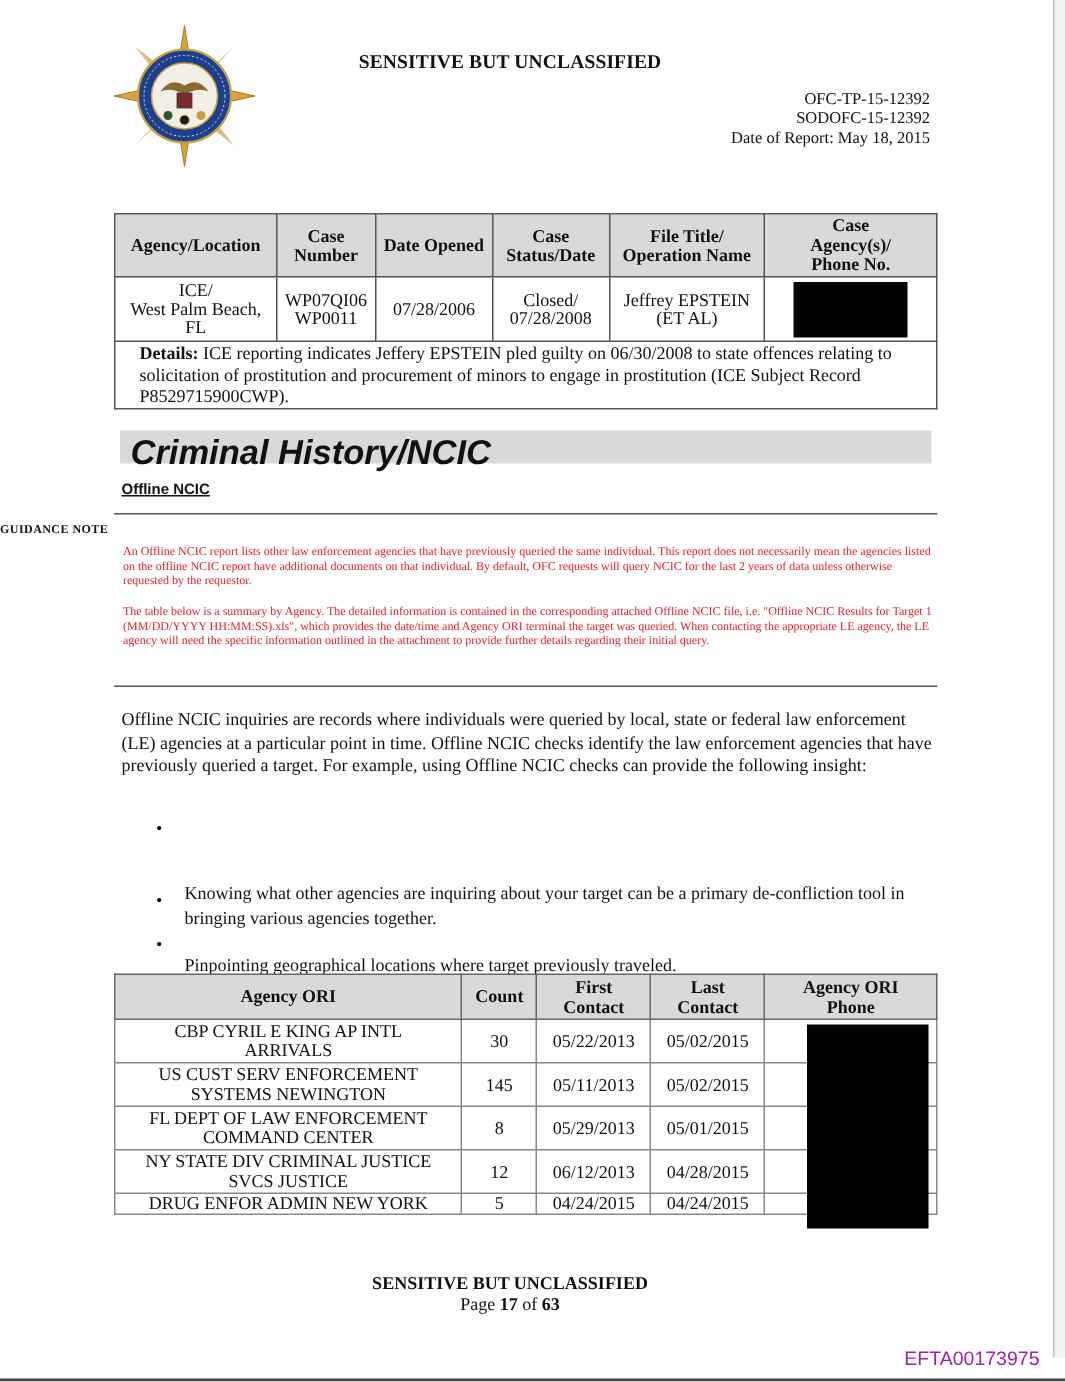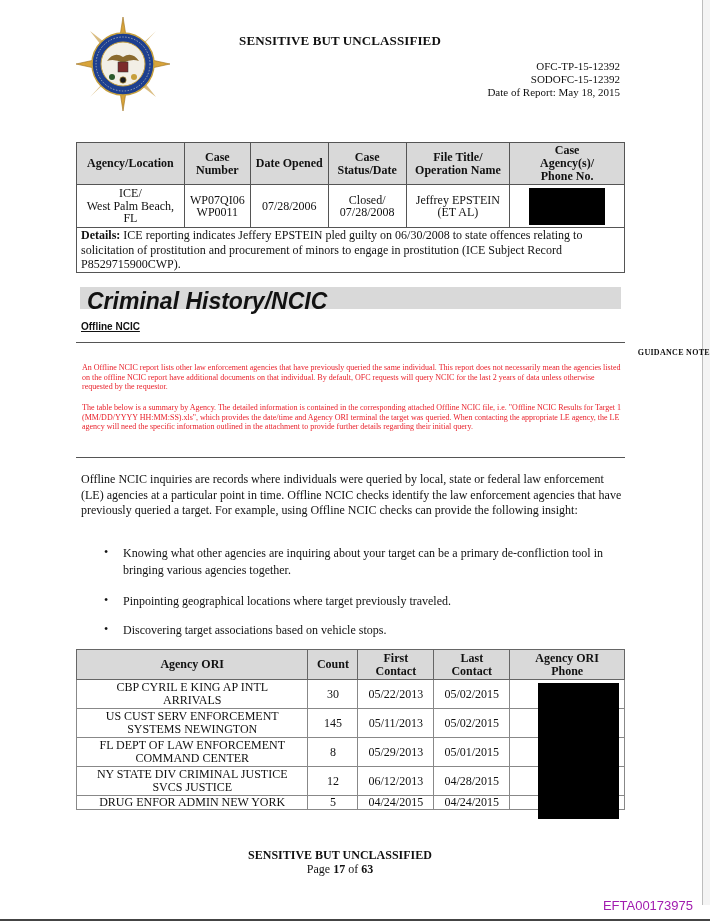--- a/index.html
+++ b/index.html
@@ -14,36 +14,36 @@
   .seal { position: absolute; left: 76px; top: 17px; width: 94px; height: 94px; }
   .hdr-class { position: absolute; left: 0; top: 33px; width: 680px; text-align: center;
     font-weight: bold; font-size: 13px; letter-spacing: 0.1px; }
   .refs { position: absolute; right: 90px; top: 60px; text-align: right; font-size: 11px; line-height: 13px; }
 
   table { border-collapse: collapse; }
   .case-table { position: absolute; left: 76px; top: 142px; width: 549px; font-size: 12px; }
   .case-table th, .case-table td { border: 1px solid #555; text-align: center; vertical-align: middle; padding: 0 3px; }
   .case-table th { background: #d9d9d9; font-weight: bold; line-height: 13px; height: 41px; }
   .case-table td { line-height: 12.5px; height: 42px; }
-  .case-table td.details { text-align: left; height: 44px; line-height: 14.5px; padding: 0 4px; margin-top: 20px; }
+  .case-table td.details { text-align: left; height: 44px; line-height: 14.5px; padding: 0 16px; margin-top: 20px; }
   .redact { display: inline-block; background: #000; }
 
   .section-bar { position: absolute; left: 80px; top: 287px; width: 541px; height: 22px; background: #d9d9d9; }
   .section-title { position: absolute; left: 87px; top: 288px; font-family: "Liberation Sans", sans-serif;
     font-style: italic; font-weight: bold; font-size: 23px; }
   .sub-title { position: absolute; left: 81px; top: 321px; font-family: "Liberation Sans", sans-serif;
     font-weight: bold; font-size: 10px; text-decoration: underline; }
   .rule { position: absolute; left: 76px; width: 549px; height: 1px; background: #555; }
 
-  .g-title { position: absolute; left: 0; top: 348px; width: 710px; text-align: right; font-size: 8px; font-weight: bold; letter-spacing: 0.3px; }
+  .g-title { position: absolute; left: 0; top: 348px; width: 710px; text-align: left; font-size: 8px; font-weight: bold; letter-spacing: 0.3px; }
   .g-text { position: absolute; left: 82px; width: 545px; color: #e8202a; font-size: 8px; line-height: 9.7px; }
 
   .body-text { position: absolute; left: 81px; width: 545px; font-size: 12px; line-height: 15.6px; }
   .bullet { position: absolute; left: 104px; font-size: 12px; }
-  .bullet-text { position: absolute; left: 123px; width: 500px; font-size: 12px; line-height: 17px; }
+  .bullet-text { position: absolute; left: 123px; width: 500px; font-size: 12px; line-height: 17px; margin-top: 42px; }
 
   .ncic-table { position: absolute; left: 76px; top: 649px; width: 549px; font-size: 12px; }
   .ncic-table th, .ncic-table td { border: 1px solid #888; text-align: center; vertical-align: middle; padding: 0 3px; }
   .ncic-table th { background: #d9d9d9; font-weight: bold; line-height: 13px; height: 29px; border-color: #666; }
   .ncic-table td { line-height: 13px; height: 28px; }
   .ncic-table tr.last td { height: 13px; }
   .ncic-redact { position: absolute; left: 538px; top: 683px; width: 81px; height: 136px; background: #000; }
 
   .ftr-class { position: absolute; left: 0; top: 848px; width: 680px; text-align: center; font-weight: bold; font-size: 12px; }
   .ftr-page { position: absolute; left: 0; top: 862px; width: 680px; text-align: center; font-size: 12px; }

